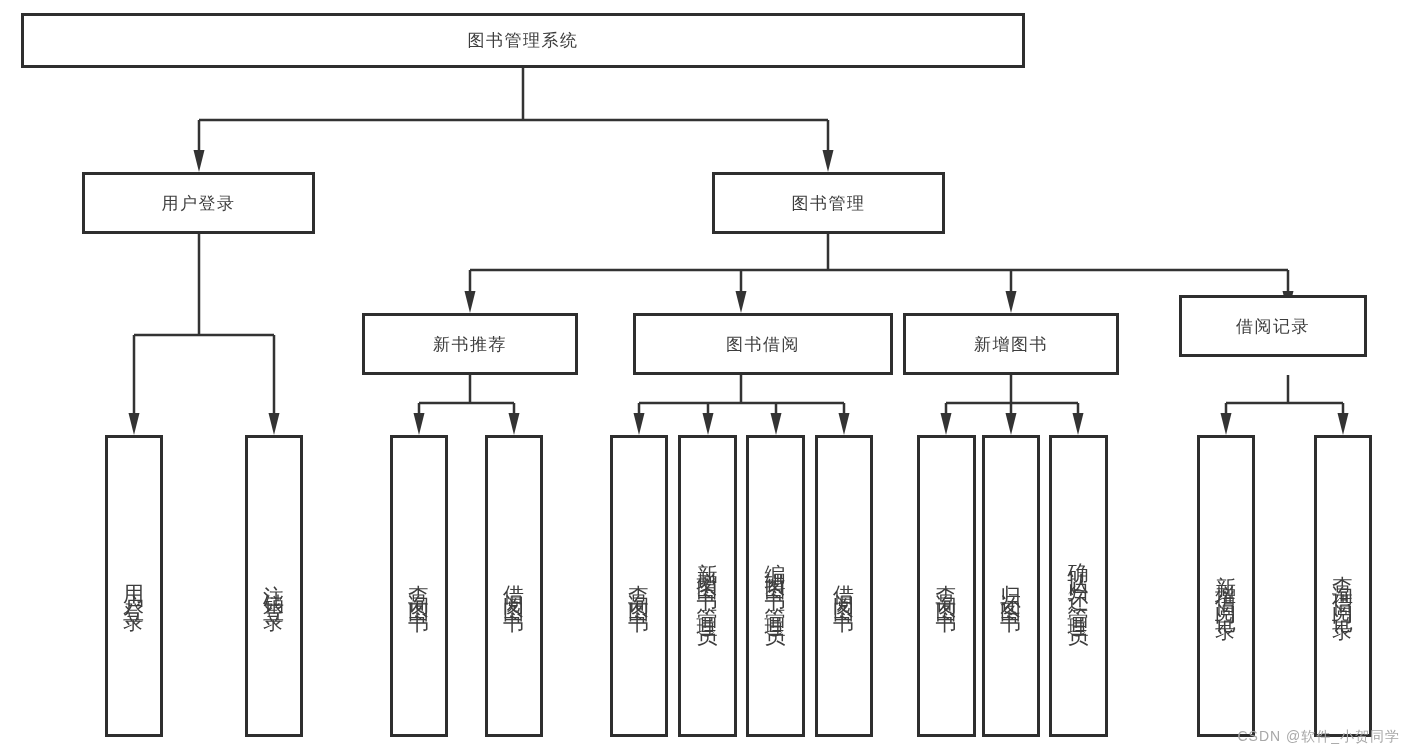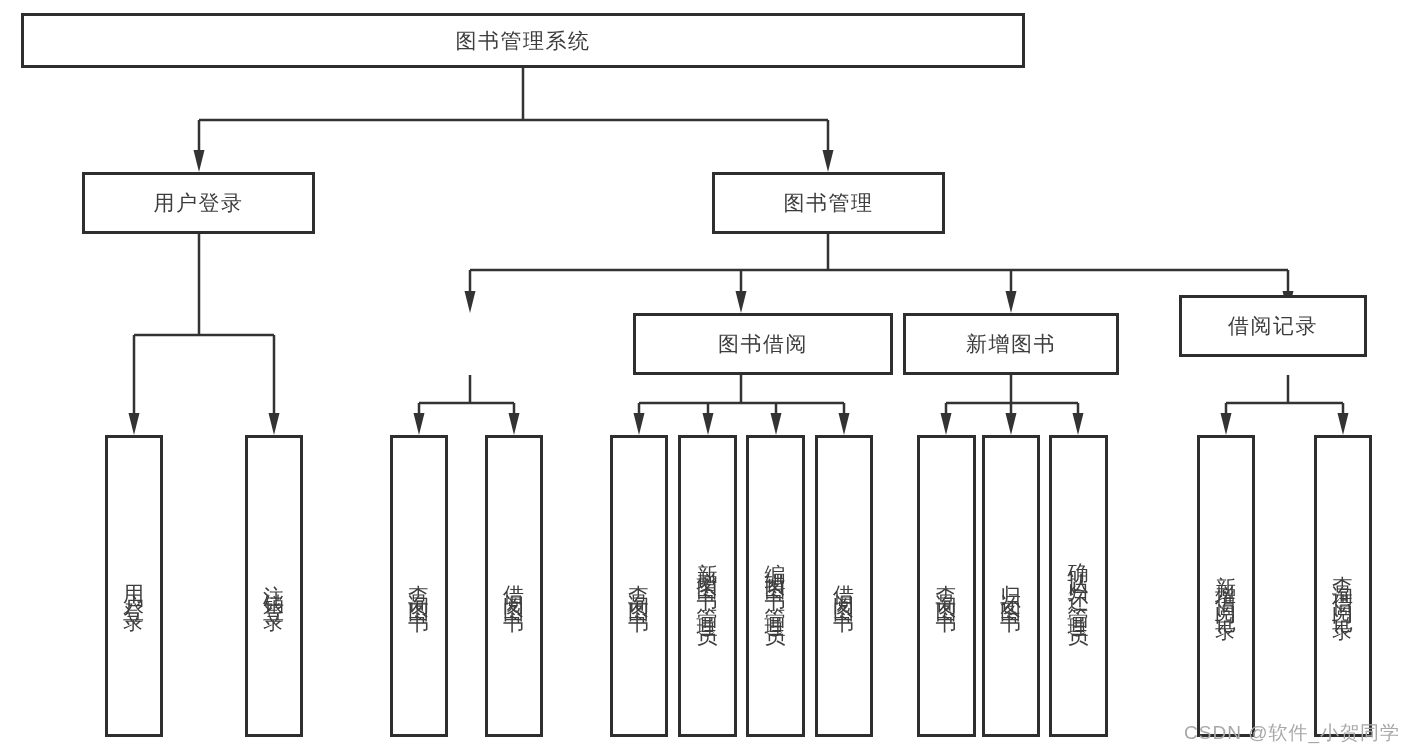--- a/index.html
+++ b/index.html
@@ -13,35 +13,35 @@
   .connectors{position:absolute;left:0;top:0;z-index:1;}
   .box{
     position:absolute;
     box-sizing:border-box;
     border:3px solid #2e2e2e;
     background:#ffffff;
     display:flex;align-items:center;justify-content:center;
     color:#3d3d3d;
     z-index:2;
   }
-  .hbox{font-size:21px;letter-spacing:1.5px;}
+  .hbox{font-size:17px;letter-spacing:1.5px;}
   .hbox span{white-space:nowrap;}
   .vbox{top:435px;height:302px;}
   .vbox span{
     writing-mode:vertical-rl;
     text-orientation:mixed;
     font-size:21px;
     letter-spacing:9px;
     line-height:1;
     white-space:nowrap;
   }
   .watermark{
     position:absolute;
     right:5px;bottom:1px;
-    font-size:19px;
+    font-size:14px;
     color:#a8a8a8;
     letter-spacing:1px;
     z-index:6;
     white-space:nowrap;
   }
 </style>
 </head>
 <body>
 
 <div class="canvas">
@@ -90,20 +90,23 @@
     <span>图书管理系统</span>
   </div>
 
   <div class="box hbox" style="left:82px;top:172px;width:233px;height:62px">
     <span>用户登录</span>
   </div>
   <div class="box hbox" style="left:712px;top:172px;width:233px;height:62px">
     <span>图书管理</span>
   </div>
 
+  <div class="box hbox" style="left:362px;top:313px;width:216px;height:62px">
+    <span>新书推荐</span>
+  </div>
   <div class="box hbox" style="left:633px;top:313px;width:260px;height:62px">
     <span>图书借阅</span>
   </div>
   <div class="box hbox" style="left:903px;top:313px;width:216px;height:62px">
     <span>新增图书</span>
   </div>
   <div class="box hbox" style="left:1179px;top:295px;width:188px;height:62px">
     <span>借阅记录</span>
   </div>
 

